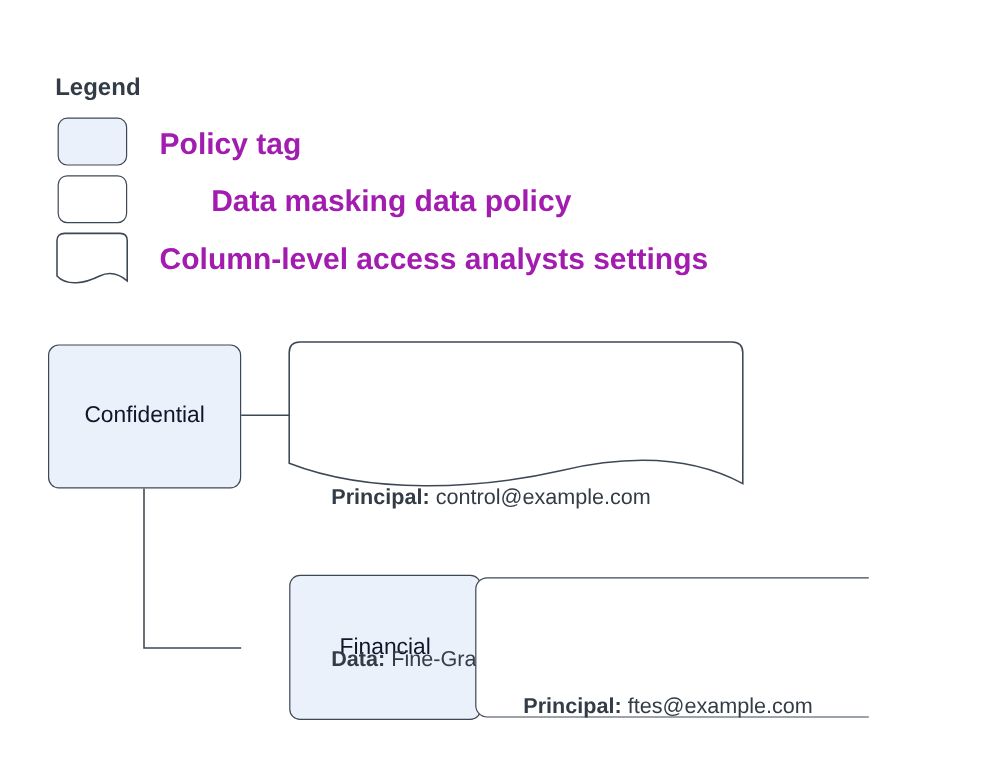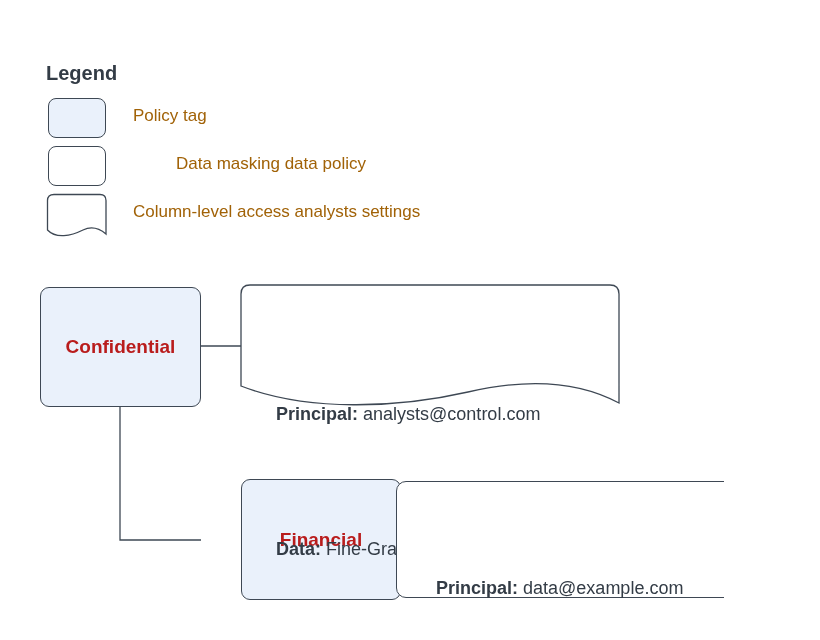--- a/index.html
+++ b/index.html
@@ -40,39 +40,39 @@
     box-sizing: content-box;
   }
   .swatch.blue { background: #eaf1fb; }
   .swatch.white { background: #ffffff; }
   .swatch1 { left: 48px; top: 98px; }
   .swatch2 { left: 48px; top: 146px; }
   .swatch3-wrap { position: absolute; left: 46px; top: 193px; width: 62px; height: 48px; }
   .legend-label {
     position: absolute;
     left: 133px;
-    font-size: 17px;
-    font-weight: normal;
-    color: #a16207;
+    font-size: 25px;
+    font-weight: bold;
+    color: #a21caf;
     white-space: nowrap;
   }
   .legend-label.l1 { top: 106px; }
   .legend-label.l2 { top: 154px; margin-left: 43px; }
   .legend-label.l3 { top: 202px; }
   .node {
     position: absolute;
     background: #eaf1fb;
     border: 1px solid #3e4854;
     border-radius: 9px;
     display: flex;
     align-items: center;
     justify-content: center;
     font-size: 19px;
-    font-weight: bold;
-    color: #b91c1c;
+    font-weight: normal;
+    color: #0f172a;
     box-sizing: border-box;
   }
   .node.confidential { left: 40px; top: 287px; width: 161px; height: 120px; }
   .node.financial   { left: 201px; top: 479px; width: 160px; height: 121px; margin-left: 40px; }
   .policy-box {
     position: absolute;
     left: 396px;
     top: 481px;
     width: 384px;
     height: 117px;
@@ -129,29 +129,29 @@
 
   <div class="node confidential">
     <span>Confidential</span>
   </div>
   <div class="node financial">
     <span>Financial</span>
   </div>
 
   <div class="policy-text doc1-text">
     <div>
-      <span class="k">Principal:</span><span> analysts@control.com</span>
+      <span class="k">Principal:</span><span> control@example.com</span>
     </div>
     <div>
       <span class="k">Data:</span><span> Fine-Grained Reader</span>
     </div>
   </div>
 
   <div class="policy-box"></div>
   <div class="policy-text box2-text">
     <div>
-      <span class="k">Principal:</span><span> data@example.com</span>
+      <span class="k">Principal:</span><span> ftes@example.com</span>
     </div>
     
     
   </div>
 
 </div>
 
 </body></html>

